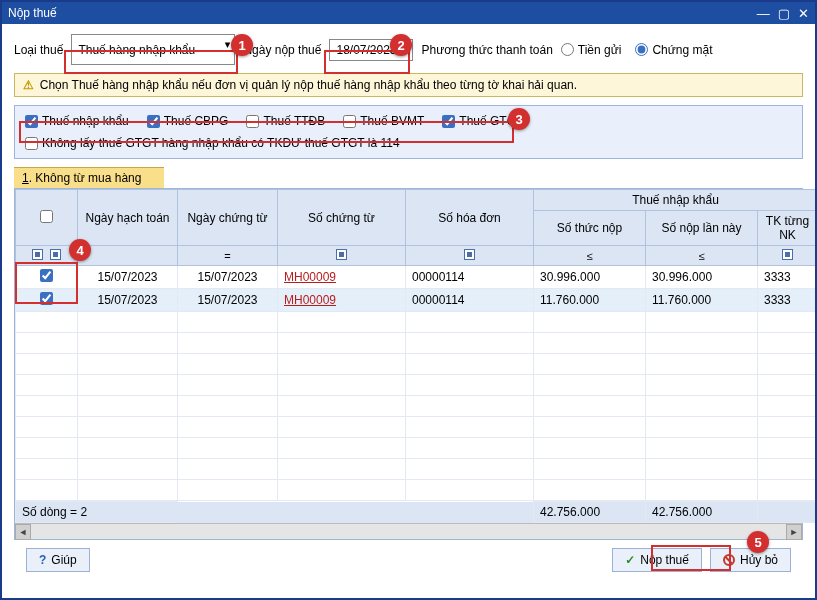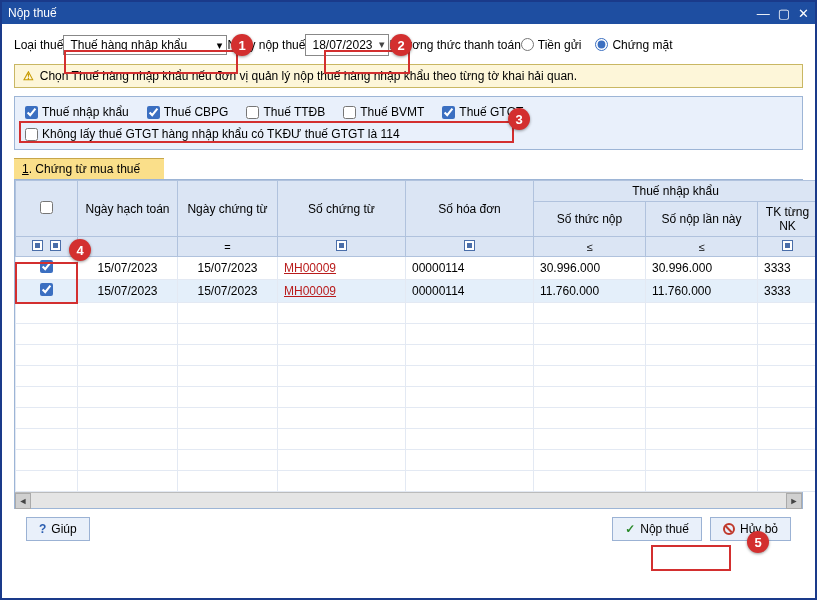--- a/index.html
+++ b/index.html
@@ -5,23 +5,23 @@
 * { box-sizing: border-box; margin: 0; padding: 0; font-family: Tahoma, Arial, sans-serif; font-size: 12px; }
 body { background: #fff; width: 817px; height: 600px; border: 2px solid #1a3a8a; position: relative; }
 
 .title-bar { background: #1e4ea1; color: #fff; height: 22px; display: flex; align-items: center; padding: 0 6px; justify-content: space-between; }
 .title-bar .title { font-size: 12px; }
 .title-bar .controls { display: flex; gap: 8px; }
 .title-bar .controls span { cursor: pointer; font-size: 13px; }
 
 .content { padding: 10px 12px; }
 
-.form-row { display: flex; align-items: center; margin-bottom: 8px; position: relative; }
+.form-row { display: flex; align-items: center; gap: 8px; margin-bottom: 8px; position: relative; }
 .label { color: #000; }
-.dropdown { position: relative; background: #fff; border: 1px solid #888; height: 20px; display: flex; align-items: center; padding: 0 20px 0 6px; }
+.dropdown { position: relative; background: #fff; border: 1px solid #888; height: 31px; display: flex; align-items: center; padding: 0 20px 0 6px; }
 .dropdown::after { content: "▾"; position: absolute; right: 4px; top: 3px; font-size: 11px; }
 .date-input { border: 1px solid #888; height: 22px; padding: 0 20px 0 6px; position: relative; background: #fff; display: flex; align-items: center; }
 .date-input::after { content: "▾"; position: absolute; right: 4px; top: 3px; font-size: 11px; color: #444; }
 .radio-group { display: flex; align-items: center; gap: 14px; }
 .radio { display: flex; gap: 4px; }
 .radio input { margin: 0; }
 
 .badge { position: absolute; width: 22px; height: 22px; background: #d32f2f; color: #fff; border-radius: 50%; display: flex; align-items: center; justify-content: center; font-weight: bold; font-size: 13px; box-shadow: 0 1px 3px rgba(0,0,0,.4); z-index: 10; }
 .red-box { border: 2px solid #d32f2f; position: absolute; pointer-events: none; z-index: 5; }
 
@@ -129,21 +129,21 @@
     </div>
     <div class="checkbox-row">
       <label class="cbx">
           <input type="checkbox" style="">
           <span>Không lấy thuế GTGT hàng nhập khẩu có TKĐƯ thuế GTGT là 114</span>
         </label>
     </div>
   </div>
 
   <div class="section-header">
-    <span class="u">1</span>. <span>Chứng từ mua thuế</span>
+    <span class="u">1</span>. <span>Không từ mua hàng</span>
   </div>
 
   <div class="grid-wrap">
     <table class="grid">
       <colgroup>
         <col style="width:62px">
           <col style="width:100px">
           <col style="width:100px">
           <col style="width:128px">
           <col style="width:128px">
@@ -281,20 +281,43 @@
             <td></td>
             <td></td>
             <td></td>
             <td></td>
             <td></td>
             <td></td>
           </tr>
     </tbody>
       </table>
 
+    <table class="grid">
+      <colgroup>
+        <col style="width:62px">
+          <col style="width:100px">
+          <col style="width:100px">
+          <col style="width:128px">
+          <col style="width:128px">
+          <col style="width:112px">
+          <col style="width:112px">
+          <col style="width:60px">
+      </colgroup>
+      <tbody>
+          <tr style="background:#dbe5f4">
+        <td colspan="2" style="background:#dbe5f4;border-right:none">Số dòng = 2</td>
+        <td style="background:#dbe5f4;border:none"></td>
+        <td style="background:#dbe5f4;border:none"></td>
+        <td style="background:#dbe5f4;border:none"></td>
+        <td class="num" style="background:#dbe5f4">42.756.000</td>
+        <td class="num" style="background:#dbe5f4">42.756.000</td>
+        <td style="background:#dbe5f4"></td>
+      </tr>
+    </tbody>
+      </table>
     <div class="scrollbar-h">
       <span class="arr">◄</span>
       <span class="arr">►</span>
     </div>
   </div>
 
   <div class="bottom-bar">
     <div class="btn">
         <span class="q">?</span>
         <span>Giúp</span>

